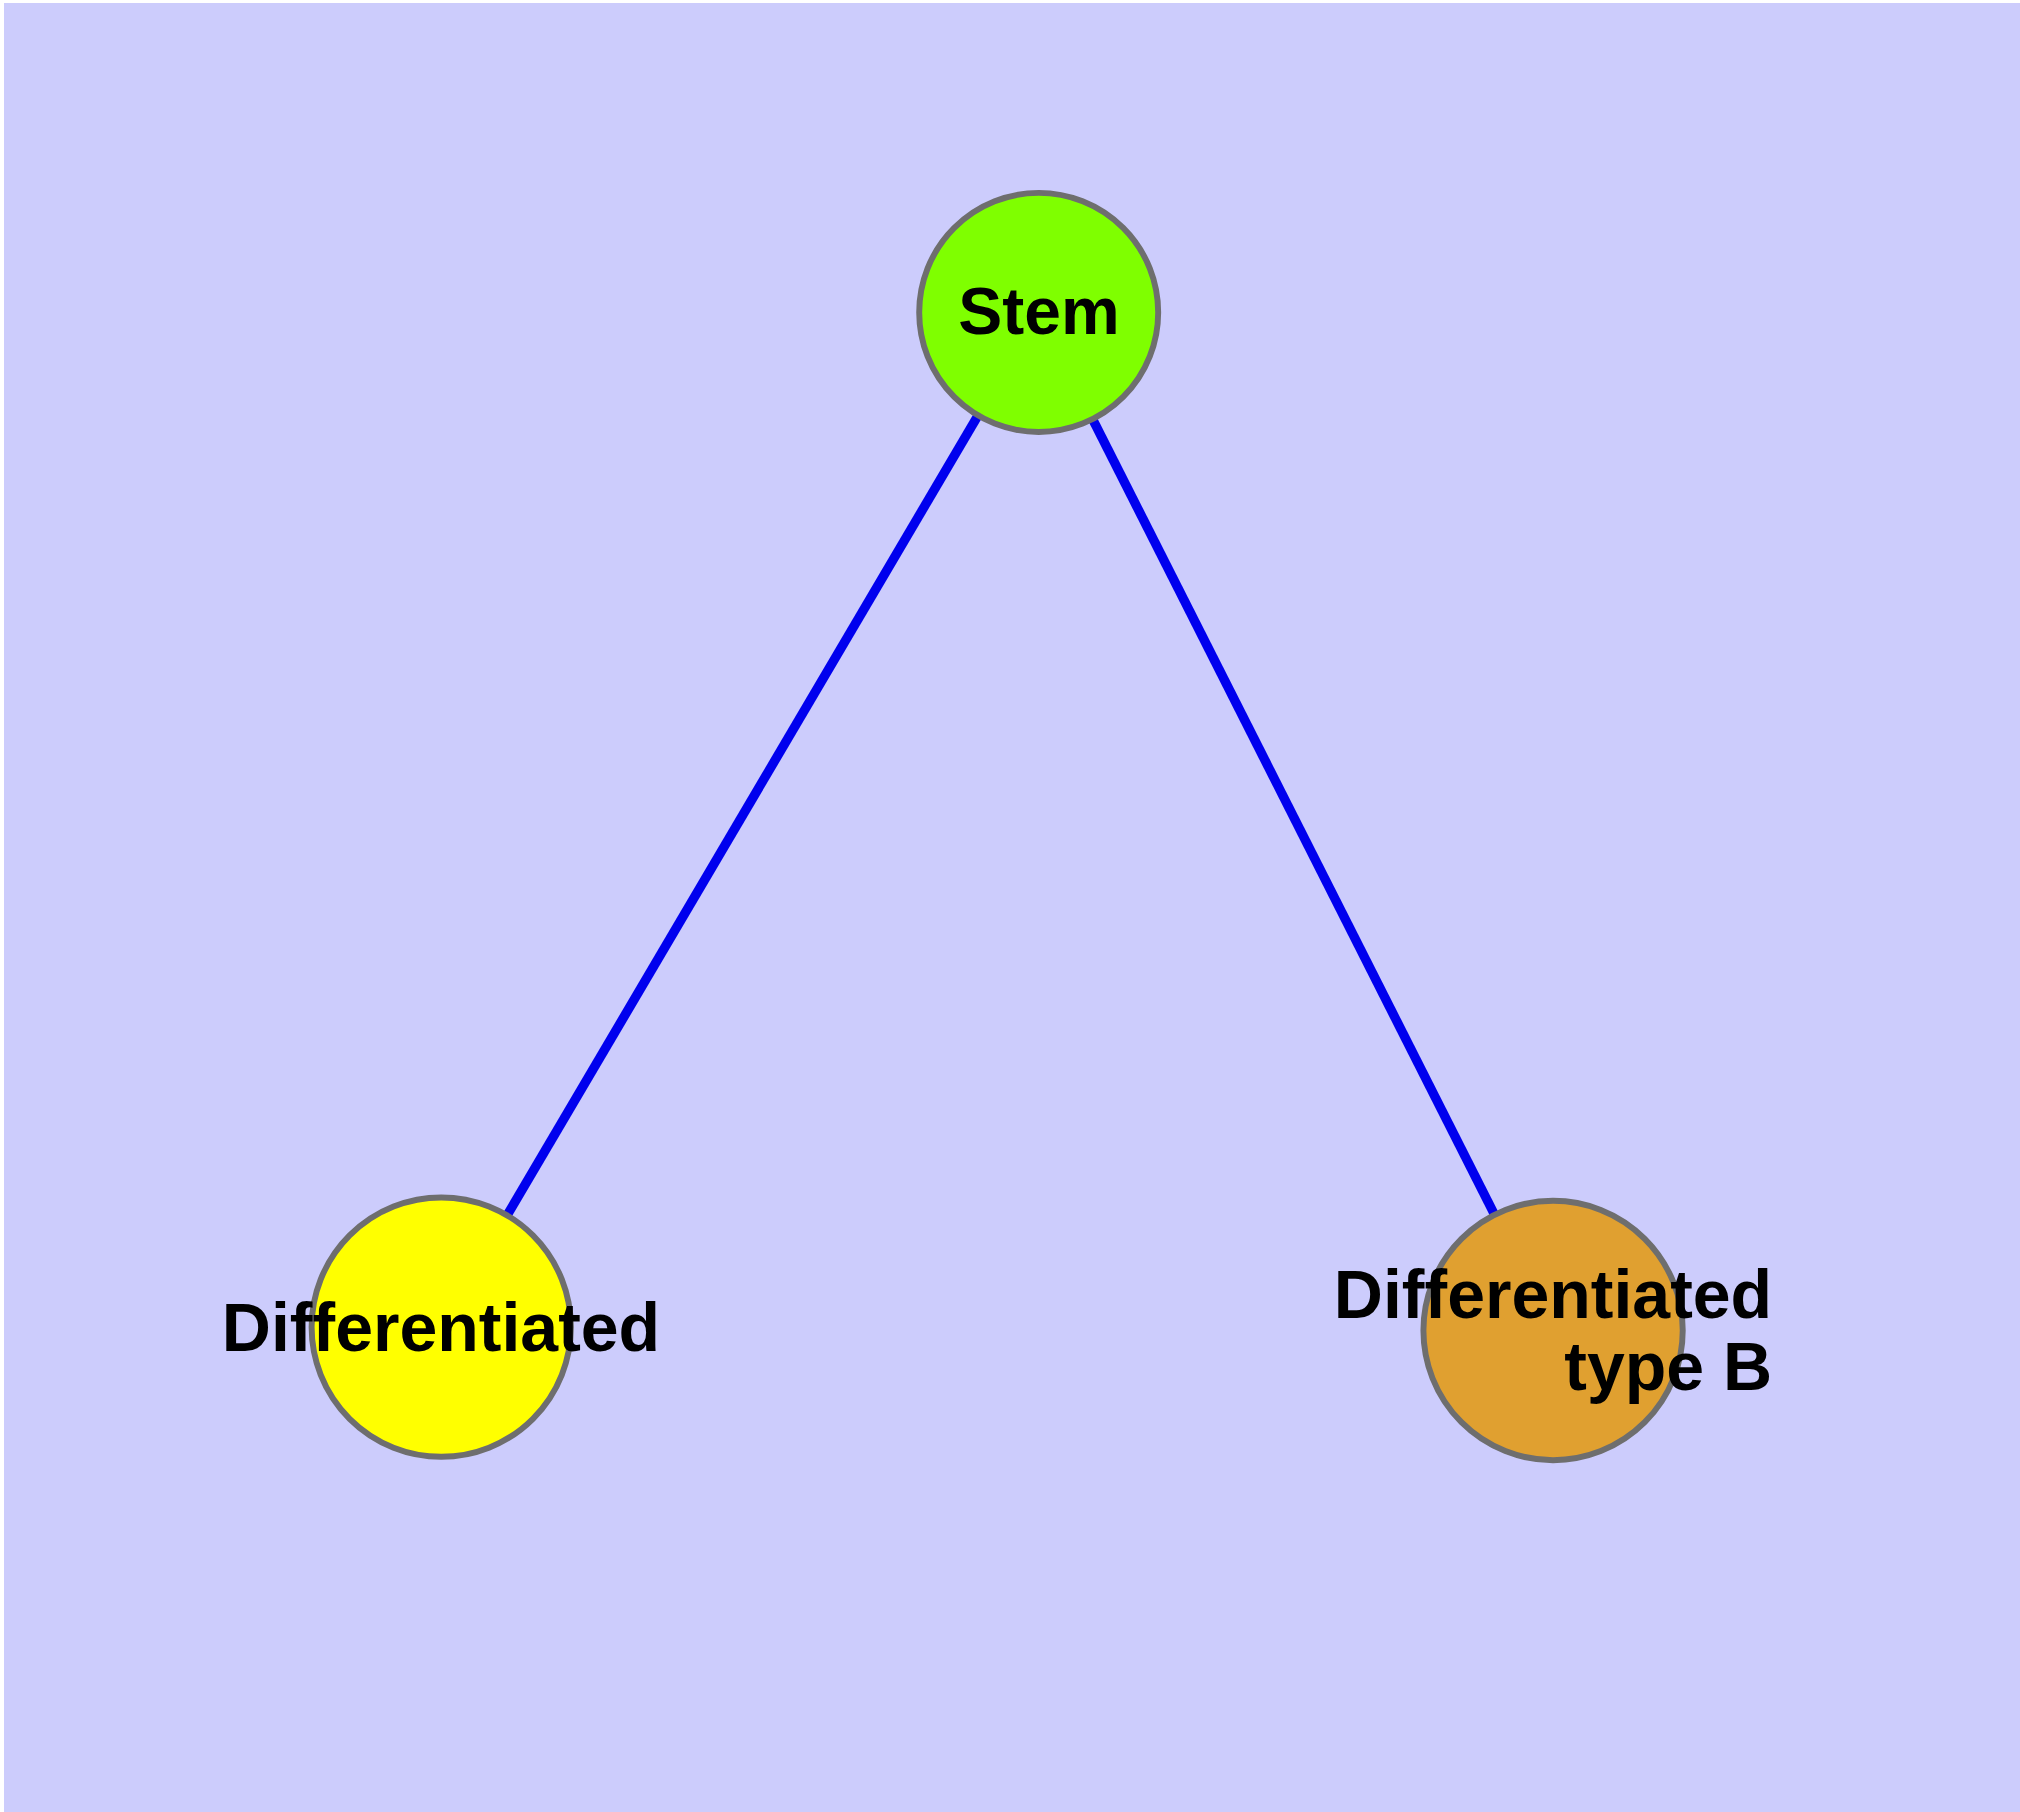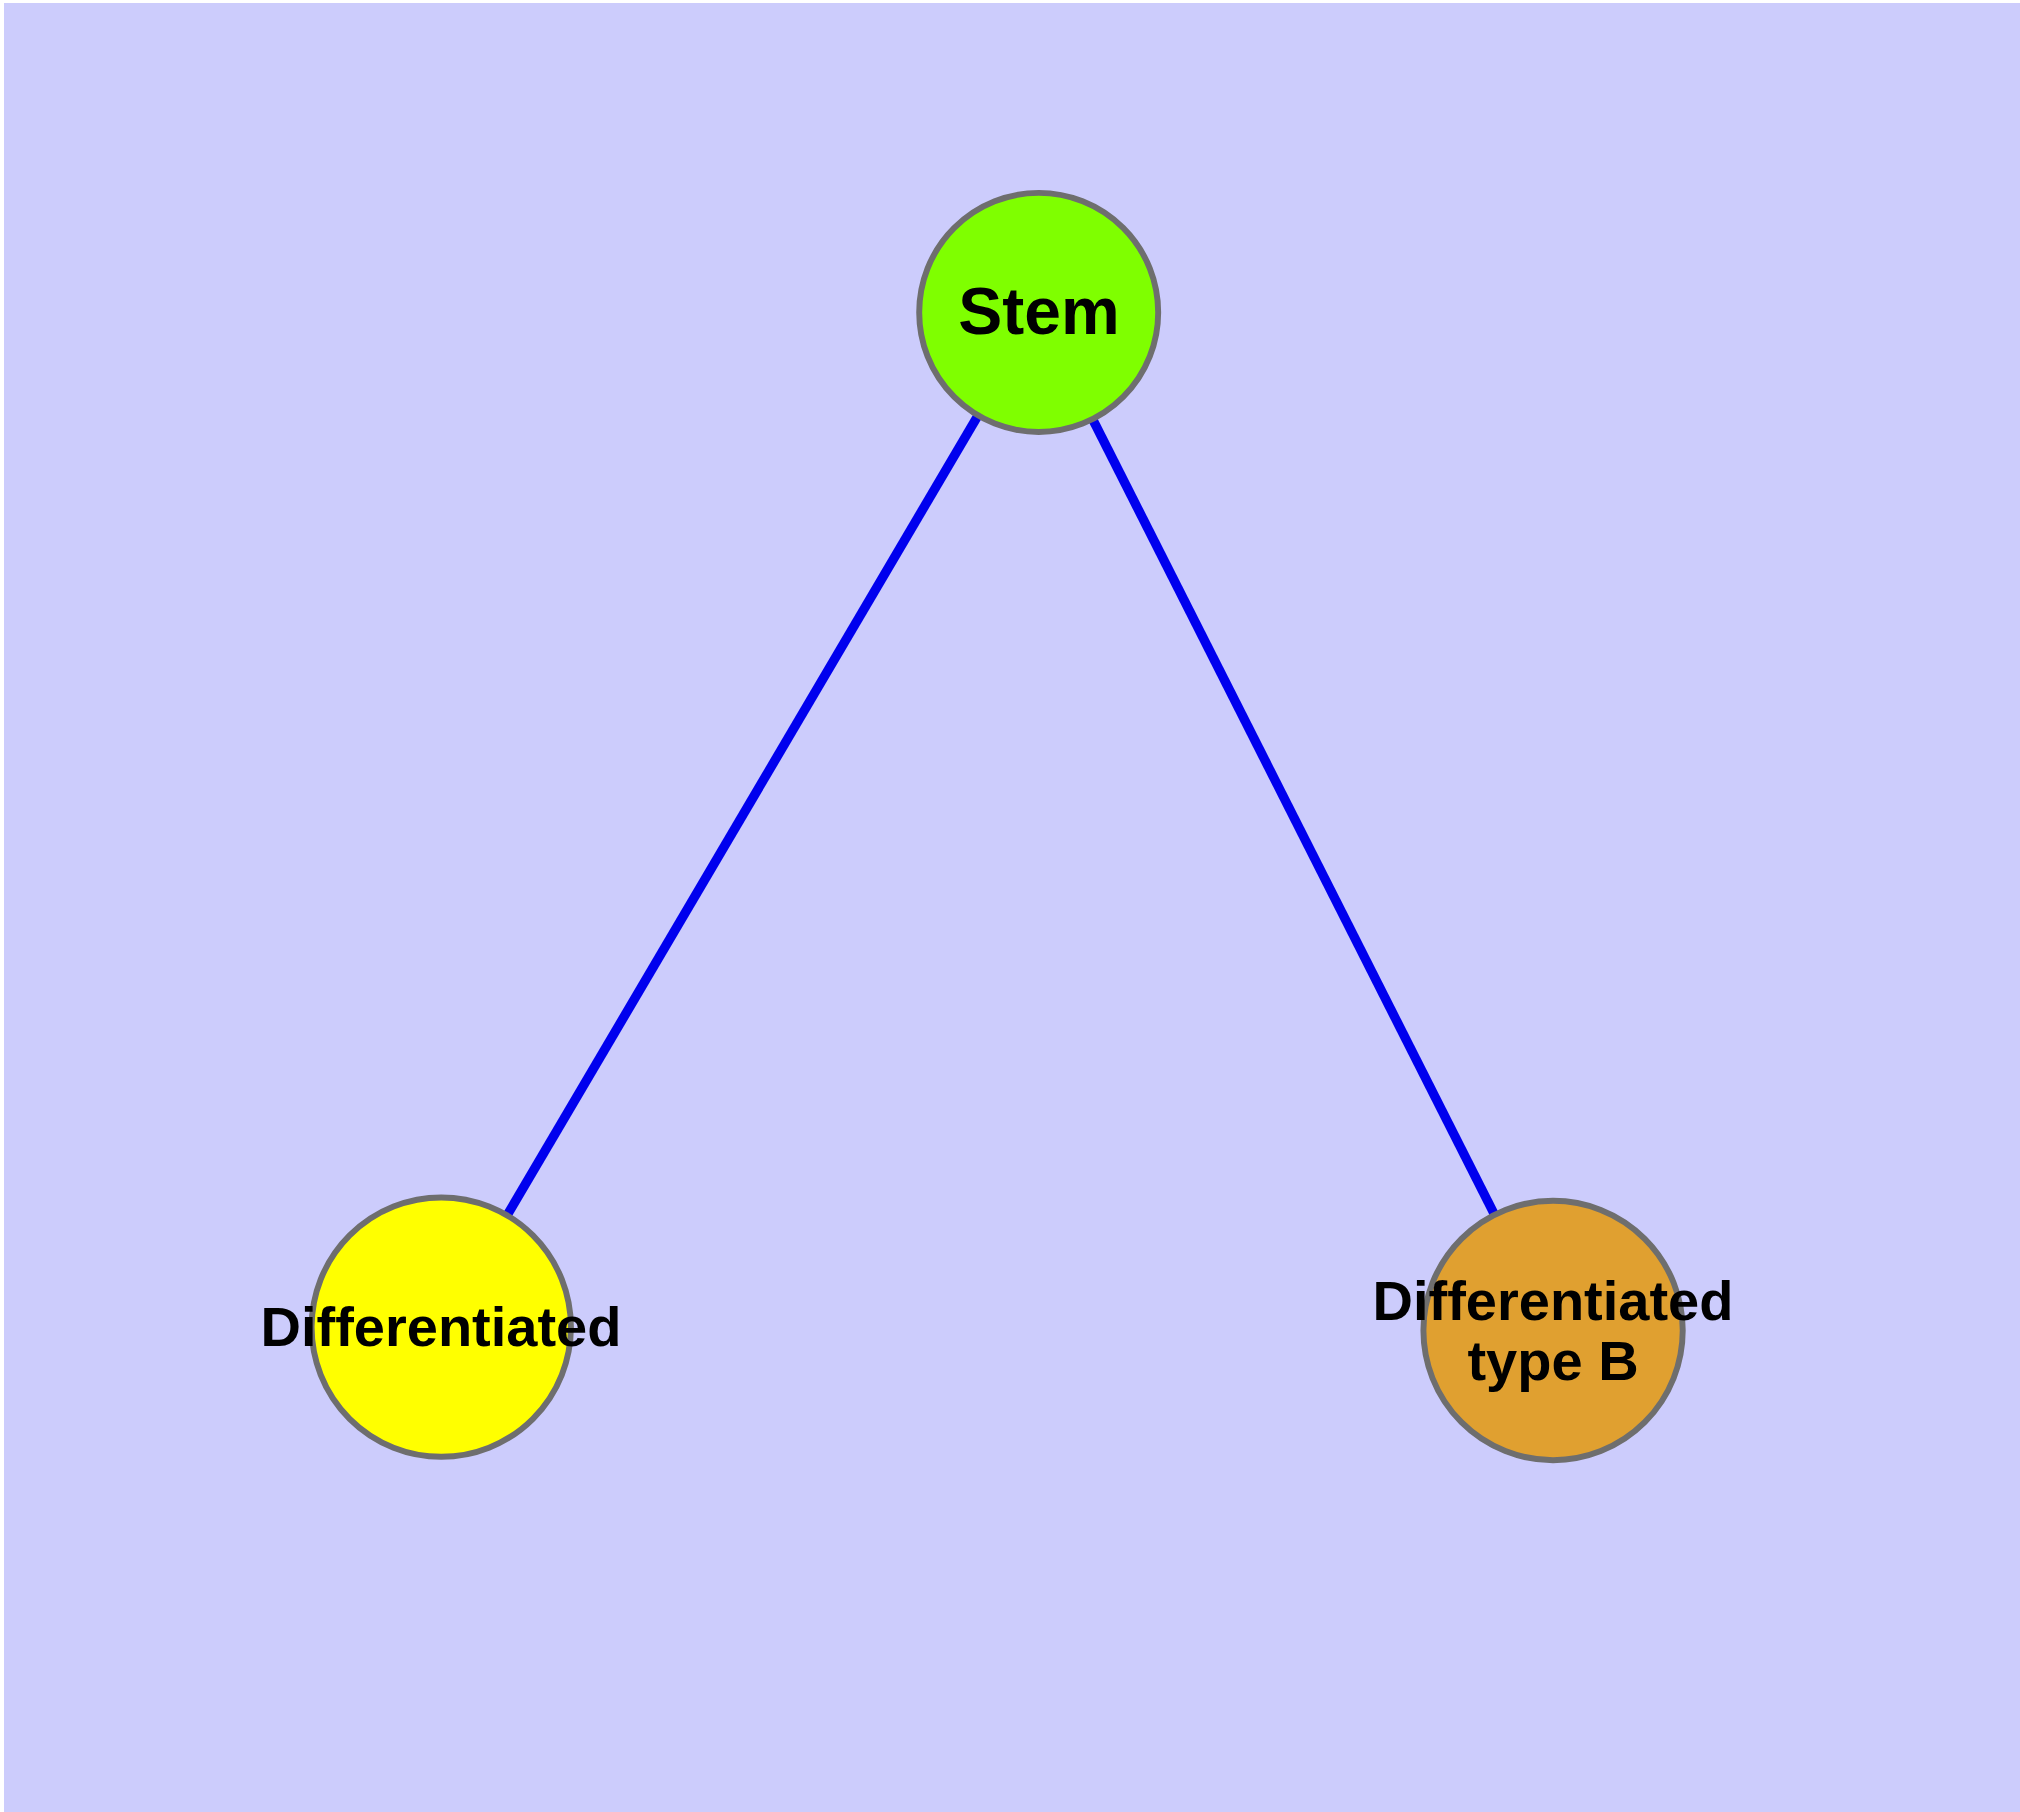--- a/index.html
+++ b/index.html
@@ -40,21 +40,22 @@
     font-weight: bold;
     line-height: 1.06;
     white-space: pre;
     pointer-events: none;
     transform: translate(-50%, -50%);
   }
   .label-stem {
     font-size: 66px;
   }
   .label-diff {
-    font-size: 56px;
+    font-size: 68px;
+    text-align: right;
   }
 </style>
 </head>
 <body>
 
 <div id="canvas">
   <div id="plot-area">
 
     <svg id="graph-svg" viewBox="0 0 2379 2134" preserveAspectRatio="none">
       <g id="edges-group">

